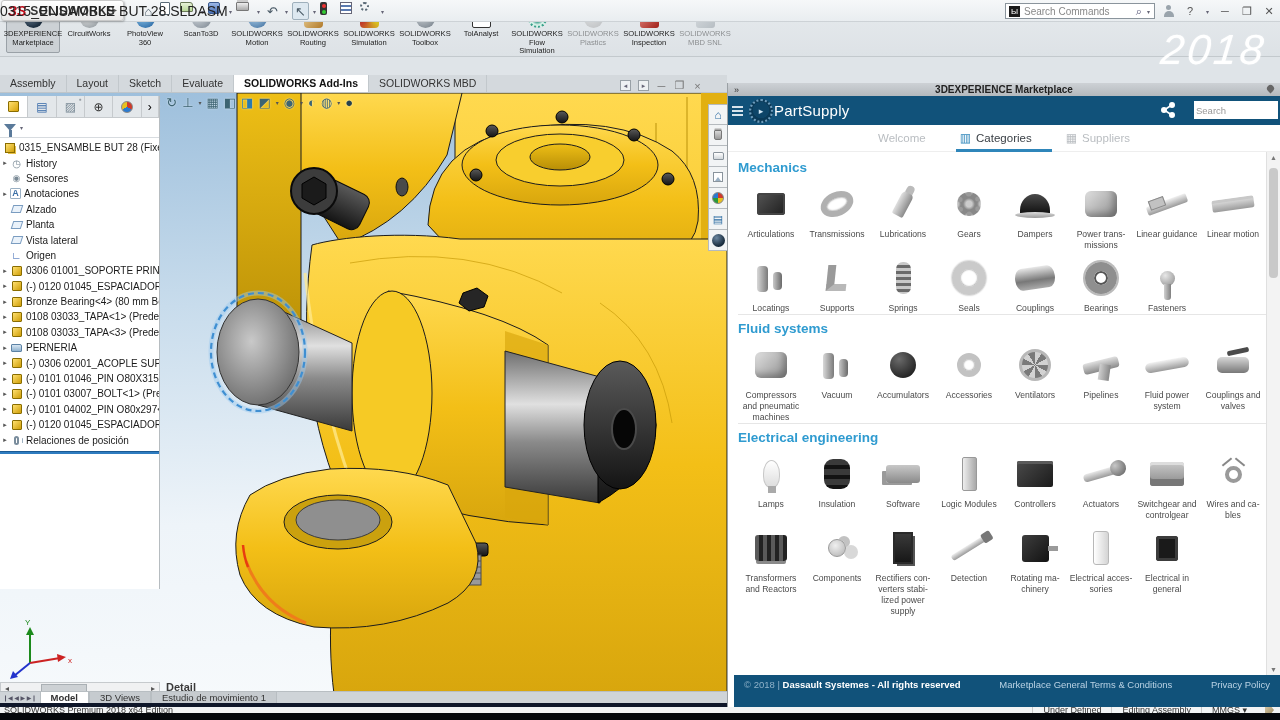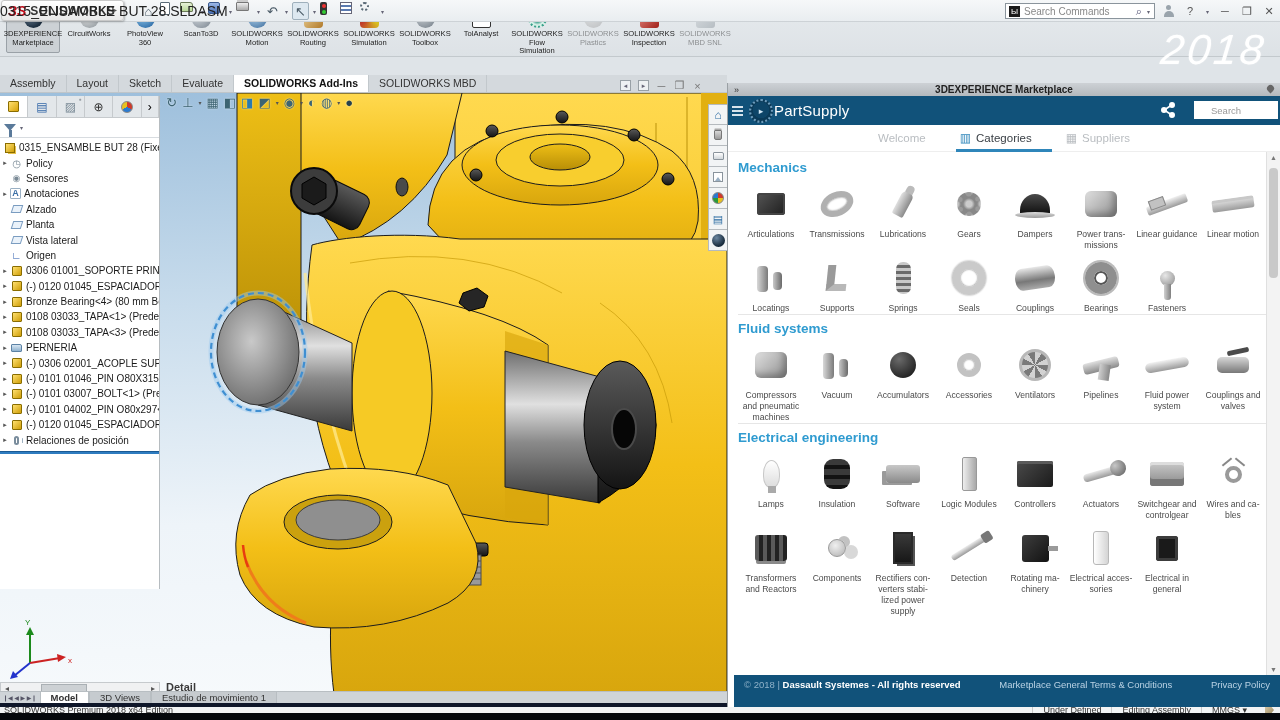--- a/index.html
+++ b/index.html
@@ -117,21 +117,21 @@
   #p-header{height:13px;background:linear-gradient(#cdd1d5,#b4b9bd);display:flex;align-items:center;font-size:10px;color:#222;position:relative}
   #p-header .chev{padding:0 6px;font-size:9px;color:#333}
   #p-header .ptitle{position:absolute;left:0;right:0;text-align:center;font-weight:bold;font-size:10px}
   #p-header .pin{position:absolute;right:6px;top:2px;width:7px;height:7px;background:#666;border-radius:50% 50% 50% 0;transform:rotate(-45deg)}
   #p-blue{height:29px;background:#11527a;position:relative;display:flex;align-items:center}
   .hamb{width:11px;margin-left:4px}
   .hamb i{display:block;height:2px;background:#d8e4ec;margin:2px 0}
   #pslogo{width:24px;height:24px;border-radius:50%;margin-left:6px;background:radial-gradient(circle at 50% 45%,#0d4568 55%,#0a3a58 56%);border:2px dotted #6e9cbc;display:flex;align-items:center;justify-content:center;color:#cfe6f5;font-size:9px}
   #pstitle{color:#fff;font-size:15px;margin-left:1px;letter-spacing:.2px}
   #share{position:absolute;right:104px;top:6px}
-  #psearch{position:absolute;right:2px;top:5px;width:84px;height:18px;background:#fff;font-size:9.5px;color:#999;display:flex;align-items:center;padding-left:17px}
+  #psearch{position:absolute;right:2px;top:5px;width:84px;height:18px;background:#fff;font-size:9.5px;color:#999;display:flex;align-items:center;padding-left:2px}
   #p-tabs{height:27px;display:flex;align-items:center;justify-content:center;gap:34px;border-bottom:1px solid #eee;position:relative}
   .ptab{font-size:11.5px;color:#b9bdc1;display:flex;align-items:center;gap:5px}
   .ptab .bicon{font-size:12px}
   .ptab.sel{color:#3a4046}
   .ptab.sel .bicon{color:#2f86ba}
   #tab-underline{position:absolute;left:50%;transform:translateX(-50%);bottom:-1px;width:96px;height:3px;background:#2f86ba}
   #p-content{position:absolute;left:0;right:14px;top:69px;bottom:32px;overflow:hidden;padding:2px 0 0 10px}
   .sec{border-top:1px solid #e6e6e6;padding-top:2px}
   .sec:first-child{border-top:none}
   .sec-title{font-size:13.5px;color:#2f9bd0;font-weight:bold;margin:4px 0 2px}
@@ -513,21 +513,21 @@
       <div class="trow">
         <span class="tarrow" style="width: 3px;"></span>
         <span class="ticn ic-asm">
           <i></i>
         </span>
         <span class="tlabel">0315_ENSAMBLE BUT 28  (Fixed)</span>
       </div>
       <div class="trow">
         <span class="tarrow">▸</span>
         <span class="ticn ic-clock">◷</span>
-        <span class="tlabel">Policy</span>
+        <span class="tlabel">History</span>
       </div>
       <div class="trow">
         <span class="tarrow"></span>
         <span class="ticn ic-sensor">◉</span>
         <span class="tlabel">Sensores</span>
       </div>
       <div class="trow">
         <span class="tarrow">▸</span>
         <span class="ticn ic-note">A</span>
         <span class="tlabel">Anotaciones</span>

